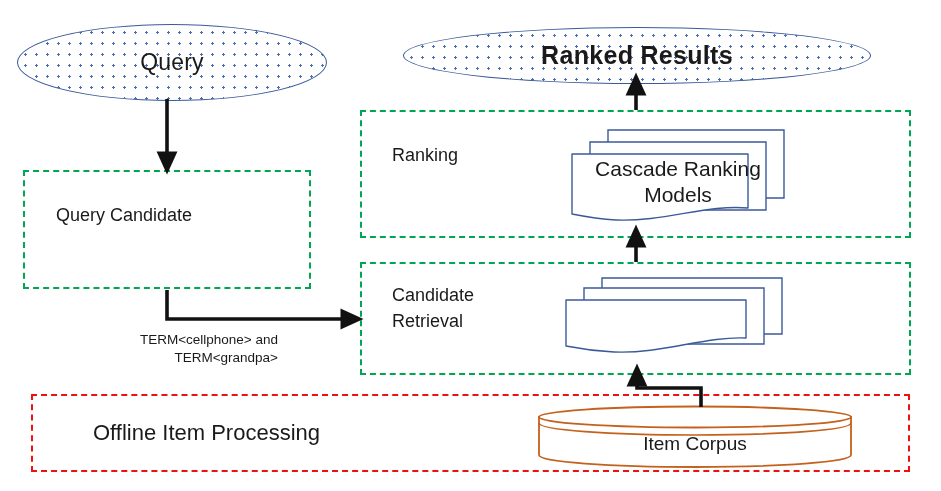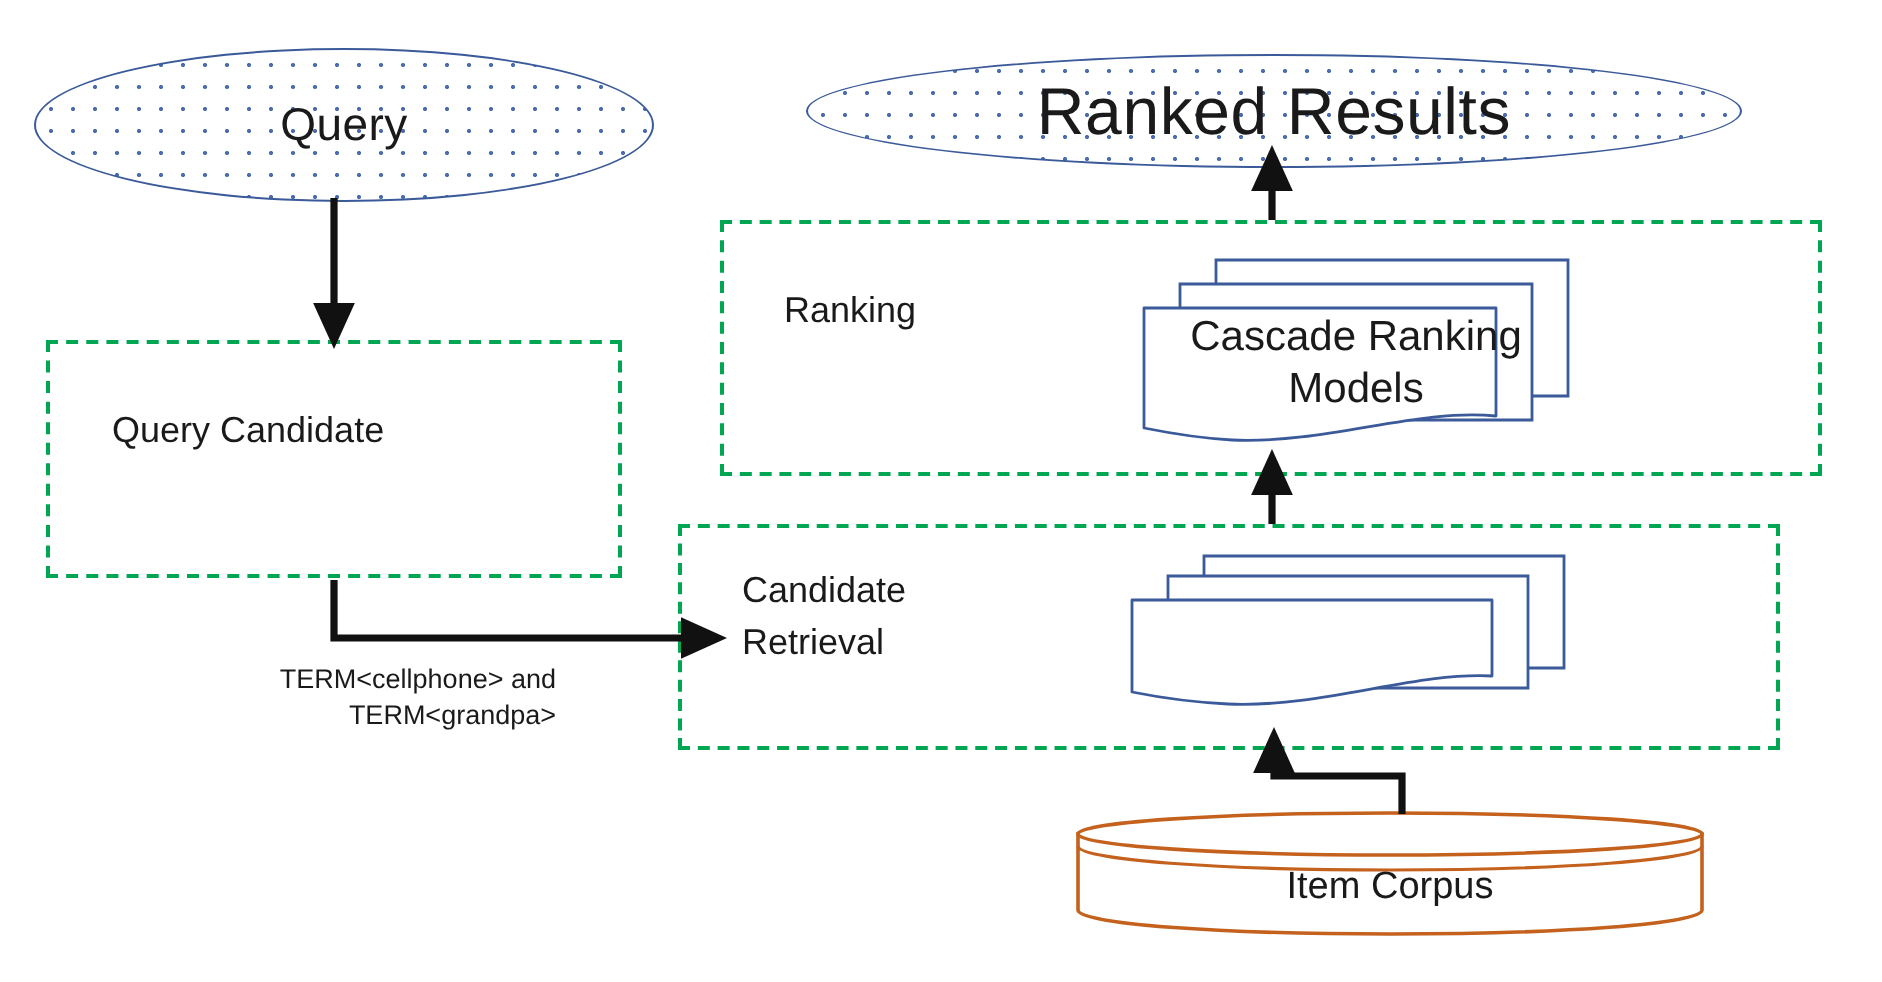--- a/index.html
+++ b/index.html
@@ -45,24 +45,24 @@
     line-height: 25px;
     letter-spacing: 0.2px;
     font-weight: 400;
   }
   .ellipse-sub {
     font-size: 12.5px;
     line-height: 15px;
     font-weight: 400;
   }
   .ellipse-wide-title {
-    font-size: 33px;
+    font-size: 25px;
     line-height: 27px;
     letter-spacing: 0.3px;
-    font-weight: 400;
+    font-weight: 700;
   }
 
   
   .dash-box {
     border-width: 2.5px;
     border-style: dashed;
     background: transparent;
   }
   .dash-green { border-color: #00a651; }
   .dash-red   { border-color: #ee1111; }
@@ -141,25 +141,28 @@
   </div>
 
   <div class="node dash-box dash-green" style="left:23px; top:170px; width:288px; height:119px;">
     <div class="stage-label" style="left:31px; top:30px;">Query Candidate</div>
   </div>
 
   <div class="node dash-box dash-green" style="left:360px; top:110px; width:551px; height:128px;">
     <div class="stage-label" style="left:30px; top:30px;">Ranking</div>
   </div>
 
-  <div class="node dash-box dash-green" style="left:339px; top:262px; width:551px; height:113px;">
+  <div class="node dash-box dash-green" style="left:360px; top:262px; width:551px; height:113px;">
     <div class="stage-label" style="left:30px; top:18px;">Candidate
 Retrieval</div>
   </div>
 
+  <div class="node dash-box dash-red" style="left:31px; top:394px; width:879px; height:78px;">
+    <div class="red-label" style="left:60px; top:24px;">Offline Item Processing</div>
+  </div>
 
   <div class="stack" style="left:568px; top:126px; width:220px; height:98px;">
     <svg width="220" height="98" viewBox="0 0 220 98">
 
       <path d="M40,4 L216,4 L216,72 L40,72 Z" fill="#ffffff" stroke="#3b5a9a" stroke-width="1.4"></path>
 
       <path d="M22,16 L198,16 L198,84 L22,84 Z" fill="#ffffff" stroke="#3b5a9a" stroke-width="1.4"></path>
 
       <path d="M4,28 L180,28 L180,82 C140,78 96,96 48,94 C30,93 14,90 4,88 Z" fill="#ffffff" stroke="#3b5a9a" stroke-width="1.4" stroke-linejoin="round"></path>
     </svg>

